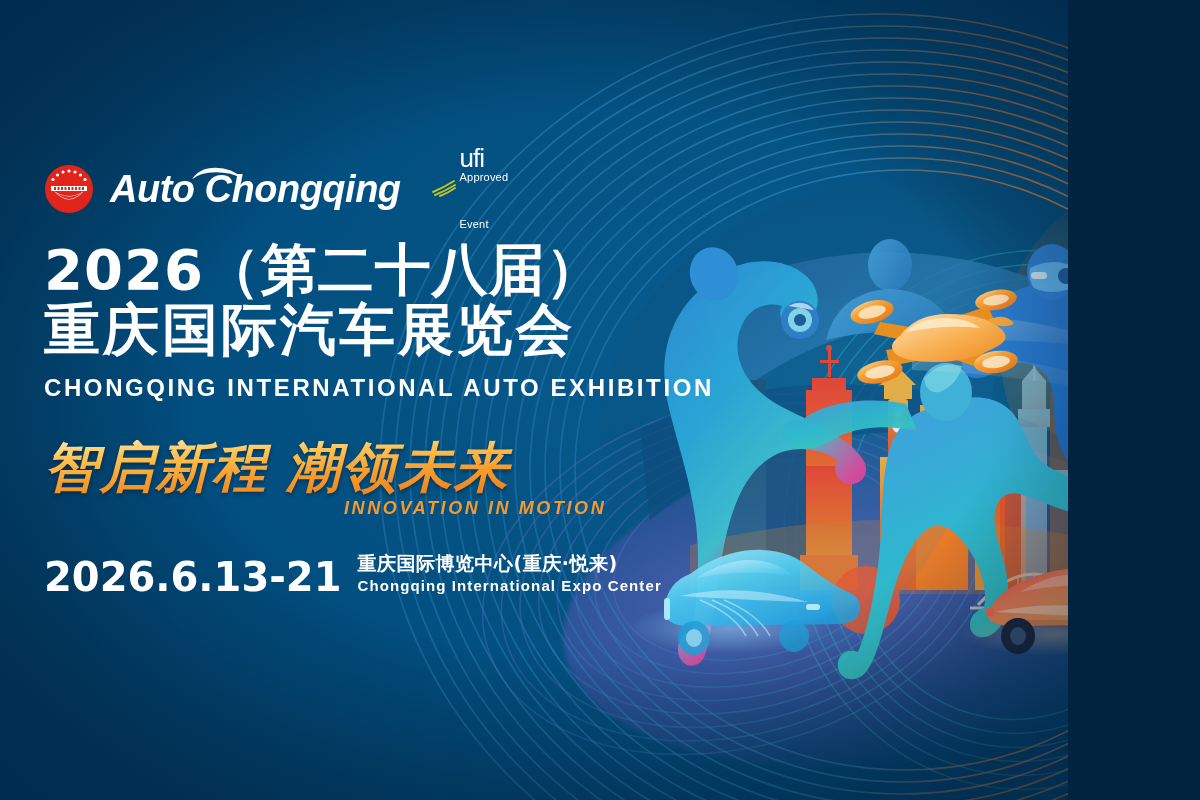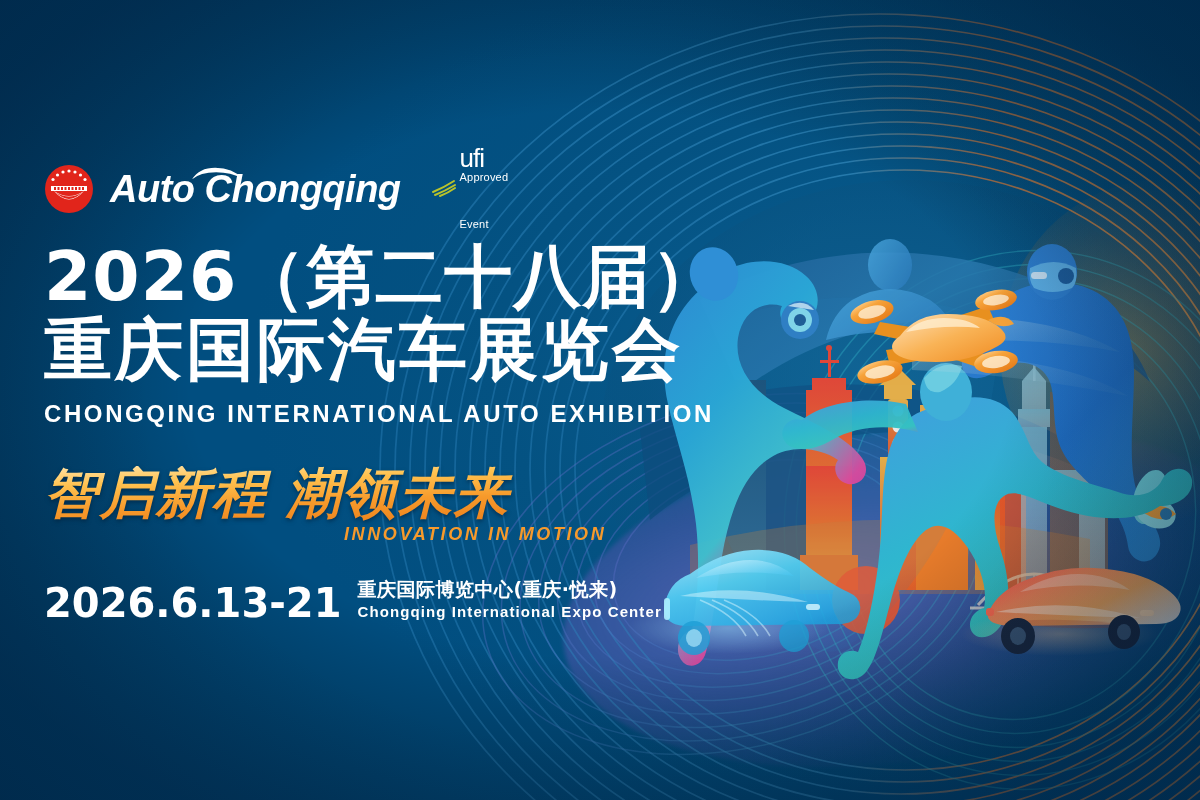--- a/index.html
+++ b/index.html
@@ -1,21 +1,21 @@
 <!DOCTYPE html>
 <html><head>
 <meta charset="utf-8">
 <style>
   * { margin:0; padding:0; box-sizing:border-box; }
   html,body{ background:#00243f; }
   body{ font-family:"Liberation Sans", sans-serif; }
 
   #poster{
     position:relative;
-    width:1200px; height:800px;
+    width:1068px; height:800px;
     overflow:hidden;
     background:#14532d;
   }
 
   
   .bg-base{
     position:absolute; inset:0;
     background:
       radial-gradient(ellipse 820px 560px at 72% 46%, #0a5e92 0%, #045282 45%, #014e80 75%),
       linear-gradient(135deg,#015584 0%, #014b7b 55%, #01406d 100%);
@@ -62,21 +62,21 @@
   .ufi{ display:flex; align-items:center; gap:3px; margin-left:14px; margin-top:-4px; }
   .ufi-swoosh{ width:26px; height:20px; }
   .ufi-txt{ color:#fff; line-height:1; }
   .ufi-txt .u1{ font-size:26px; font-weight:400; letter-spacing:-1px; display:block; margin-bottom:1px;}
   .ufi-txt .u2{ font-size:11px; display:block; letter-spacing:.2px;}
   .ufi-txt .u3{ font-size:11px; display:block; letter-spacing:.2px;margin-top:36px;}
 
   .title-cn{
     margin-top:22px;
     color:#ffffff;
-    font-size:68px;
+    font-size:56px;
     line-height:1.08;
     font-weight:700;
     letter-spacing:1px;
     font-family:"DejaVu Sans","Liberation Sans", sans-serif;
     white-space:nowrap;
   }
   .title-cn .ln2{ display:block; letter-spacing:3px; }
   .title-en{
     margin-top:13px;
     color:#ffffff;

